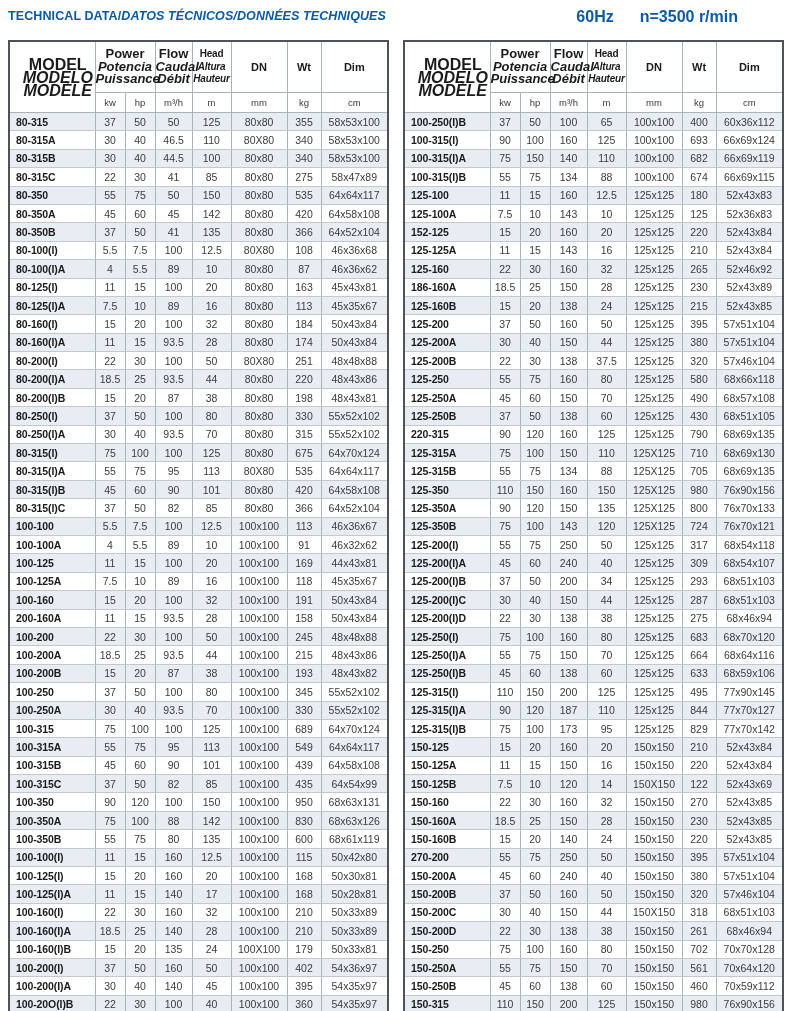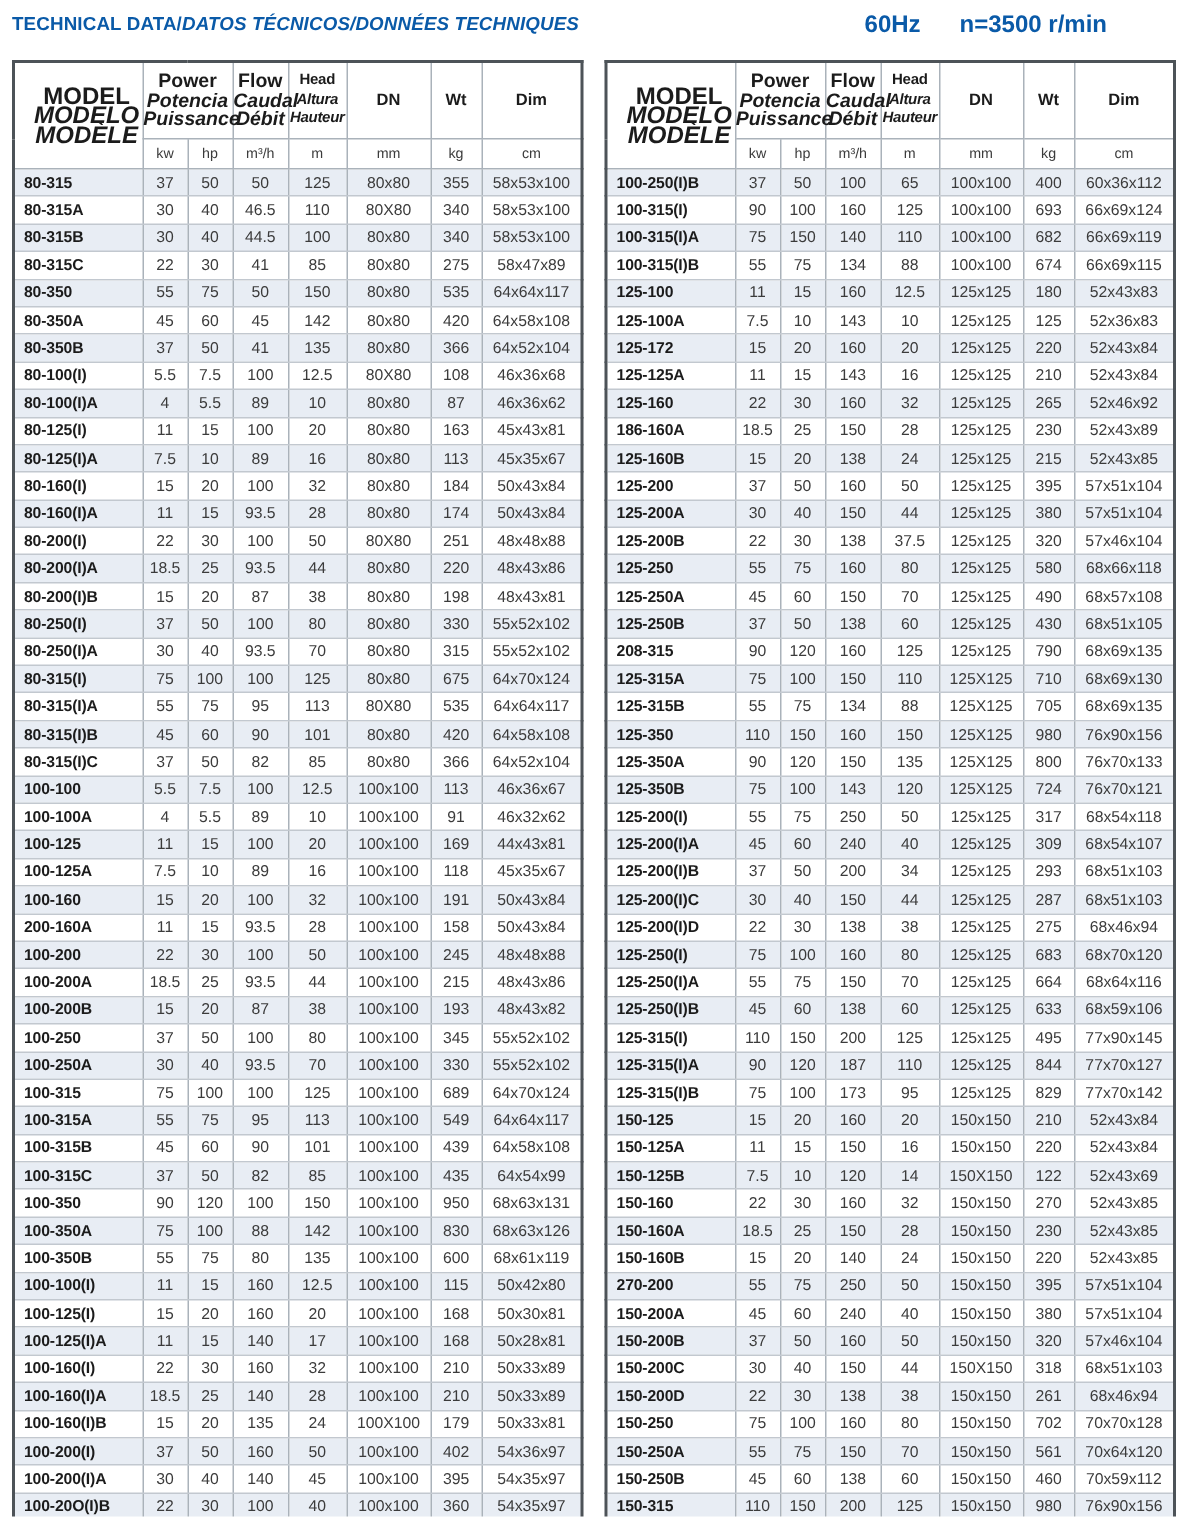--- a/index.html
+++ b/index.html
@@ -721,21 +721,21 @@
             <td class="model">125-100A</td>
             <td>7.5</td>
             <td>10</td>
             <td>143</td>
             <td>10</td>
             <td>125x125</td>
             <td>125</td>
             <td>52x36x83</td>
           </tr>
           <tr>
-            <td class="model">125-172</td>
+            <td class="model">152-125</td>
             <td>15</td>
             <td>20</td>
             <td>160</td>
             <td>20</td>
             <td>125x125</td>
             <td>220</td>
             <td>52x43x84</td>
           </tr>
           <tr>
             <td class="model">125-125A</td>
@@ -831,21 +831,21 @@
             <td class="model">125-250B</td>
             <td>37</td>
             <td>50</td>
             <td>138</td>
             <td>60</td>
             <td>125x125</td>
             <td>430</td>
             <td>68x51x105</td>
           </tr>
           <tr>
-            <td class="model">208-315</td>
+            <td class="model">220-315</td>
             <td>90</td>
             <td>120</td>
             <td>160</td>
             <td>125</td>
             <td>125x125</td>
             <td>790</td>
             <td>68x69x135</td>
           </tr>
           <tr>
             <td class="model">125-315A</td>

